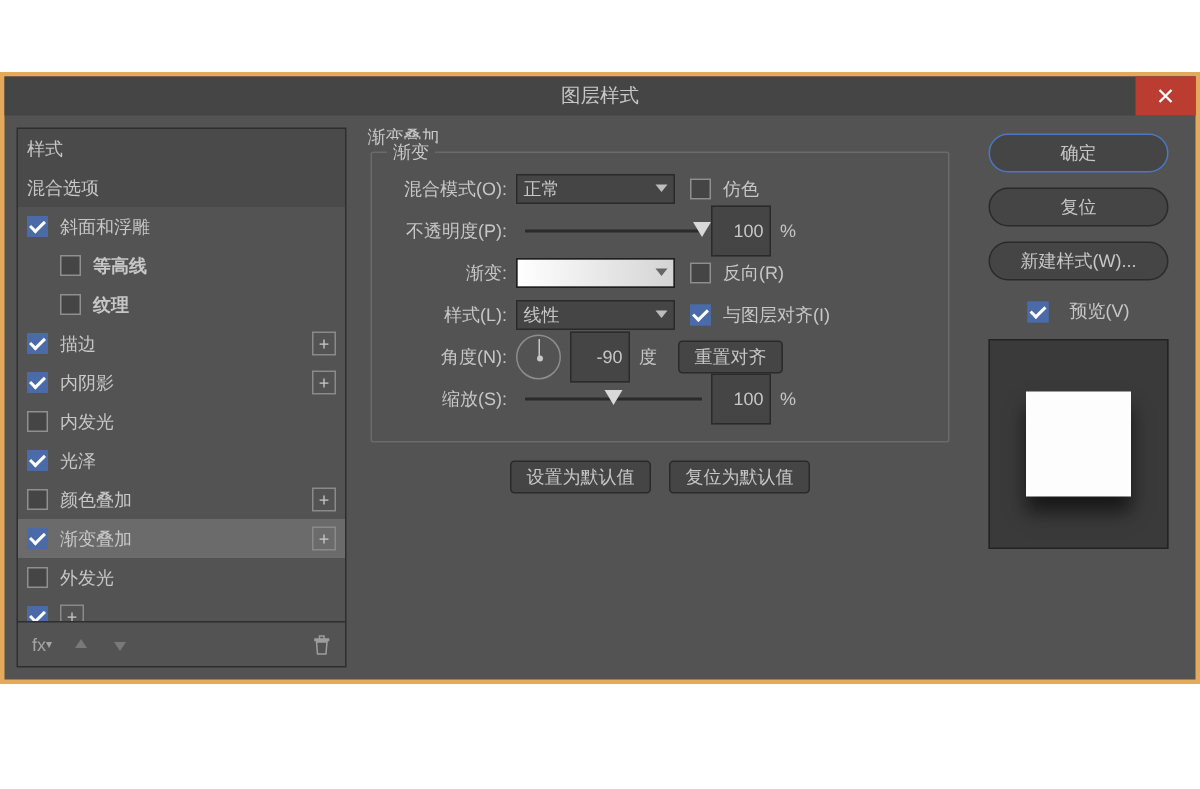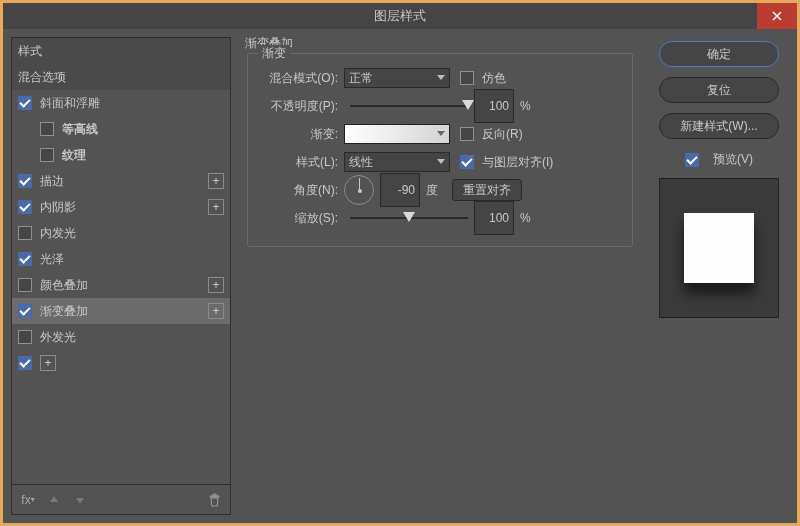--- a/index.html
+++ b/index.html
@@ -8,21 +8,21 @@
     --row: #4a4a4a;
     --row-sel: #6b6b6b;
     --border: #2e2e2e;
     --light-border: #6a6a6a;
     --text: #c7c7c7;
     --accent: #5a78b0;
     --frame: #e5a95b;
   }
   *{box-sizing:border-box; font-family:"Microsoft YaHei","SimSun",sans-serif; font-size:12px; color:var(--text);}
   body{margin:0;}
-  .window{width:800px;height:526px;background:var(--bg);border:3px solid var(--frame);position:relative;}
+  .window{width:800px;height:408px;background:var(--bg);border:3px solid var(--frame);position:relative;margin-top:48px;}
   .titlebar{height:26px;background:var(--panel);display:flex;align-items:center;justify-content:center;position:relative;}
   .titlebar .title{font-size:13px;}
   .close-btn{position:absolute;right:0;top:0;width:40px;height:26px;background:#bb3d32;display:flex;align-items:center;justify-content:center;color:#fff;cursor:pointer;}
   .close-btn svg{width:10px;height:10px;}
   .body{display:flex;height:calc(100% - 26px);padding:8px;gap:8px;}
   
   .left{width:220px;display:flex;flex-direction:column;border:1px solid var(--border);}
   .styles-list{flex:1;overflow:hidden;}
   .srow{height:26px;display:flex;align-items:center;padding:0 6px;}
   .srow.head{background:var(--row);}
@@ -235,20 +235,26 @@
               <div class="thumb" id="sc-thumb" style="left: 50%;"></div>
           </div>
           <div class="numbox">
               <span>100</span>
             </div>
           <span class="unit">%</span>
         </div>
       </div>
 
       <div class="btn-row">
+        <div class="btn-sm">
+            <span>设置为默认值</span>
+          </div>
+        <div class="btn-sm">
+            <span>复位为默认值</span>
+          </div>
       </div>
     </div>
 
     <div class="right">
       <div class="rbtn primary">
           <span>确定</span>
         </div>
       <div class="rbtn">
           <span>复位</span>
         </div>

